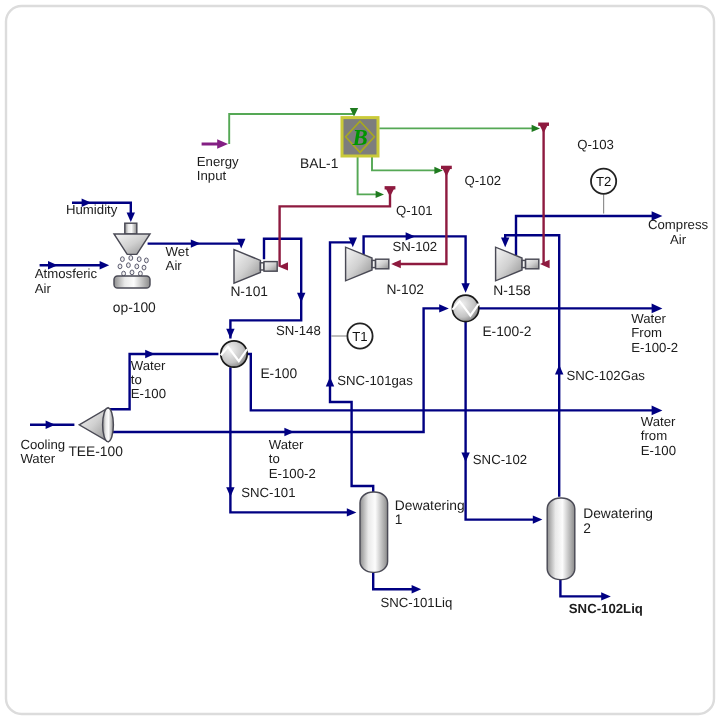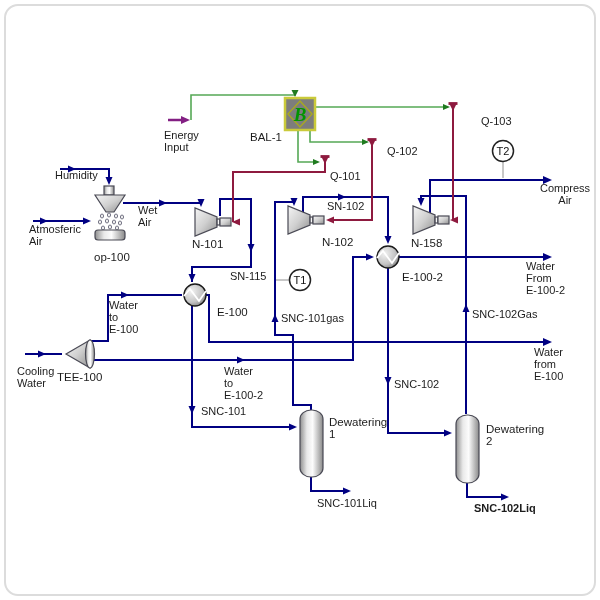--- a/index.html
+++ b/index.html
@@ -254,21 +254,21 @@
 <div class="lbl ulbl" style="left:250px;top:131px;">BAL-1</div>
 <div class="lbl" style="left:330px;top:171px;">Q-101</div>
 <div class="lbl" style="left:387px;top:146px;">Q-102</div>
 <div class="lbl" style="left:461px;top:116px;margin-left:20px;">Q-103</div>
 <div class="lbl ulbl" style="left:94px;top:239px;margin-top:12px;">op-100</div>
 <div class="lbl ulbl" style="left:192px;top:238px;">N-101</div>
 <div class="lbl ulbl" style="left:286px;top:236px;margin-left:36px;">N-102</div>
 <div class="lbl ulbl" style="left:411px;top:237px;">N-158</div>
 <div class="lbl" style="left:540px;top:183px;text-align:center;">Compress
 Air</div>
-<div class="lbl" style="left:230px;top:271px;">SN-115</div>
+<div class="lbl" style="left:230px;top:271px;">SN-148</div>
 <div class="lbl" style="left:327px;top:201px;">SN-102</div>
 <div class="lbl ulbl" style="left:217px;top:306px;">E-100</div>
 <div class="lbl ulbl" style="left:402px;top:271px;">E-100-2</div>
 <div class="lbl" style="left:526px;top:261px;">Water
 From
 E-100-2</div>
 <div class="lbl" style="left:281px;top:313px;text-align:right;">SNC-101gas</div>
 <div class="lbl" style="left:472px;top:309px;">SNC-102Gas</div>
 <div class="lbl" style="left:109px;top:300px;">Water
 to

